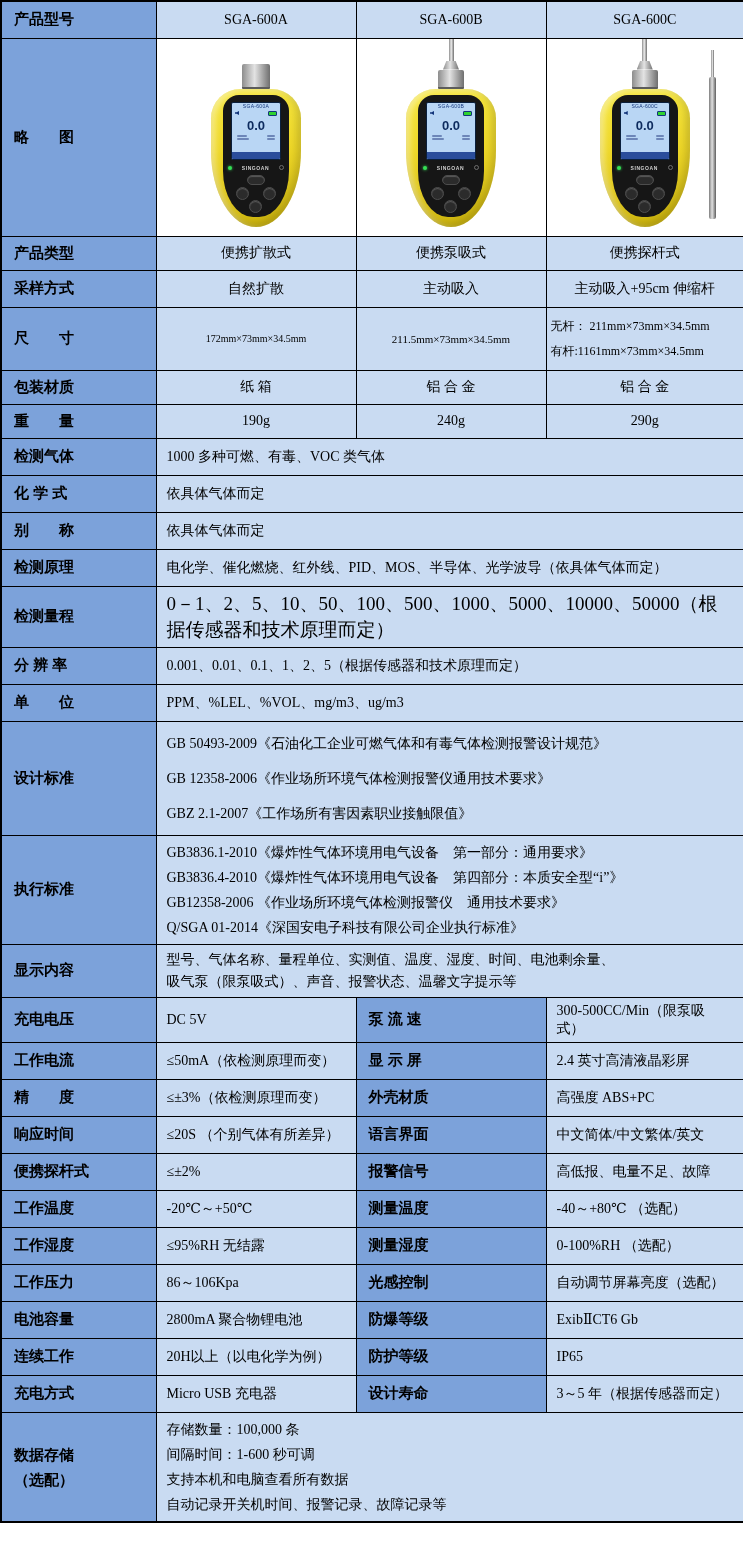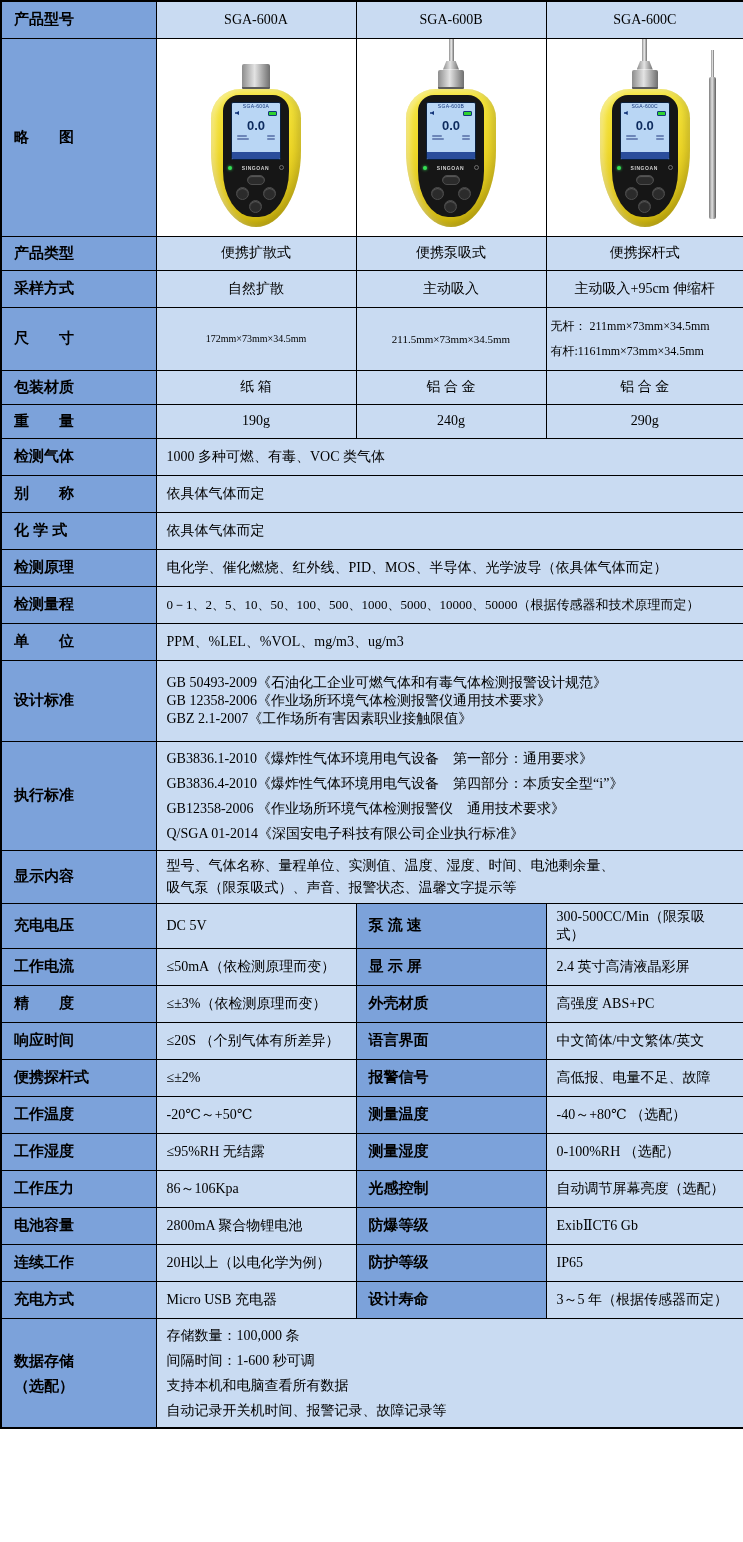--- a/index.html
+++ b/index.html
@@ -337,42 +337,46 @@
     <td class="val center">190g</td>
     <td class="val center">240g</td>
     <td class="val center">290g</td>
   </tr>
 
   <tr class="h37">
     <td class="lbl">检测气体</td>
     <td class="val" colspan="3">1000 多种可燃、有毒、VOC 类气体</td>
   </tr>
   <tr class="h37">
+    <td class="lbl">化 学 式</td>
+    <td class="val" colspan="3">依具体气体而定</td>
+  </tr>
+  <tr class="h37">
     <td class="lbl">别　　称</td>
     <td class="val" colspan="3">依具体气体而定</td>
   </tr>
   <tr class="h37">
-    <td class="lbl">化 学 式</td>
-    <td class="val" colspan="3">依具体气体而定</td>
-  </tr>
-  <tr class="h37">
     <td class="lbl">检测原理</td>
     <td class="val" colspan="3">电化学、催化燃烧、红外线、PID、MOS、半导体、光学波导（依具体气体而定）</td>
   </tr>
   <tr class="h37">
     <td class="lbl">检测量程</td>
-    <td class="val" style="font-size:13px" colspan="3">0－1、2、5、10、50、100、500、1000、5000、10000、50000（根据传感器和技术原理而定）</td>
+    <td class="val" style="font-size:19px" colspan="3">0－1、2、5、10、50、100、500、1000、5000、10000、50000（根据传感器和技术原理而定）</td>
+  </tr>
+  <tr class="h37">
+    <td class="lbl">分 辨 率</td>
+    <td class="val" colspan="3">0.001、0.01、0.1、1、2、5（根据传感器和技术原理而定）</td>
   </tr>
   <tr class="h37">
     <td class="lbl">单　　位</td>
     <td class="val" colspan="3">PPM、%LEL、%VOL、mg/m3、ug/m3</td>
   </tr>
   <tr class="h81">
     <td class="lbl">设计标准</td>
-    <td class="val multi" colspan="3" style="line-height:18px">GB 50493-2009《石油化工企业可燃气体和有毒气体检测报警设计规范》
+    <td class="val multi" colspan="3" style="line-height:35px">GB 50493-2009《石油化工企业可燃气体和有毒气体检测报警设计规范》
 GB 12358-2006《作业场所环境气体检测报警仪通用技术要求》
 GBZ 2.1-2007《工作场所有害因素职业接触限值》</td>
   </tr>
   <tr class="h102">
     <td class="lbl">执行标准</td>
     <td class="val multi" colspan="3">GB3836.1-2010《爆炸性气体环境用电气设备　第一部分：通用要求》
 GB3836.4-2010《爆炸性气体环境用电气设备　第四部分：本质安全型“i”》
 GB12358-2006 《作业场所环境气体检测报警仪　通用技术要求》
 Q/SGA 01-2014《深国安电子科技有限公司企业执行标准》</td>
   </tr>

